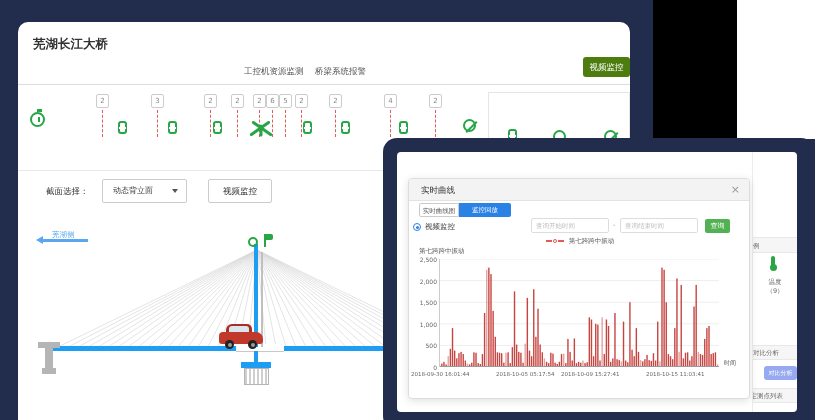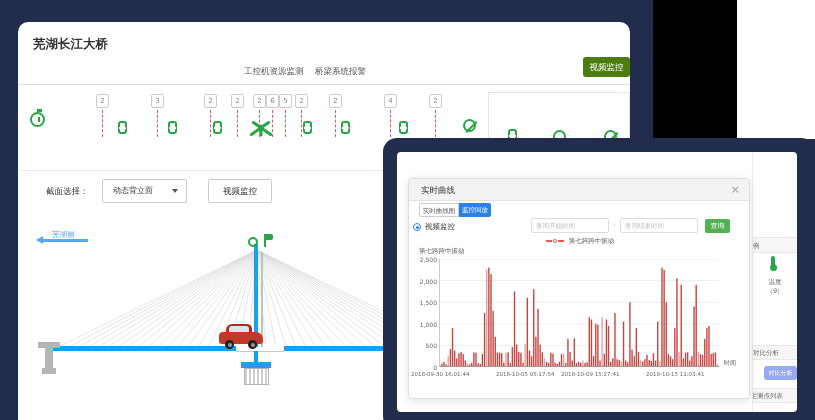--- a/index.html
+++ b/index.html
@@ -79,21 +79,21 @@
   .thermo-bulb{position:absolute;left:372.5px;top:112px;width:7px;height:7px;background:#27a547;border-radius:50%;}
   .sp-text{position:absolute;left:356px;width:44px;text-align:center;font-size:6.5px;color:#666;}
   .cmp-btn{position:absolute;left:367px;top:214px;width:33px;height:14px;background:#97a9f0;border-radius:3px;color:#fff;font-size:6px;line-height:14px;text-align:center;overflow:hidden;white-space:nowrap;cursor:pointer;}
 
   .dlg{position:absolute;left:11px;top:26px;width:342px;height:221px;background:#fff;border:1px solid #ddd;border-radius:4px;box-shadow:0 2px 8px rgba(0,0,0,.12);}
   .dlg-head{position:absolute;left:0;top:0;width:100%;height:22px;background:#f3f3f3;border-bottom:1px solid #e3e3e3;border-radius:4px 4px 0 0;}
   .dlg-title{position:absolute;left:12px;top:6px;font-size:8.5px;color:#333;}
   .dlg-close{position:absolute;right:9px;top:4px;font-size:11px;color:#999;cursor:pointer;}
   .tabbtn{position:absolute;top:24px;height:14px;font-size:6.5px;line-height:14px;text-align:center;cursor:pointer;}
   .tabbtn.plain{left:10px;width:40px;border:1px solid #ccc;border-radius:2px 0 0 2px;color:#555;background:#fff;}
-  .tabbtn.blue{left:50px;width:32px;background:#2a82e4;color:#fff;border-radius:0 2px 2px 0;}
+  .tabbtn.blue{left:50px;width:52px;background:#2a82e4;color:#fff;border-radius:0 2px 2px 0;}
   .radio{position:absolute;left:4px;top:44px;width:8px;height:8px;border:1px solid #2a82e4;border-radius:50%;}
   .radio::after{content:"";position:absolute;left:1.5px;top:1.5px;width:3.5px;height:3.5px;background:#2a82e4;border-radius:50%;}
   .radio-label{position:absolute;left:16px;top:43px;font-size:7.5px;color:#333;}
   .dt-input{position:absolute;top:39px;width:78px;height:15px;border:1px solid #ddd;border-radius:2px;font-size:6.5px;color:#333;padding:0 4px;outline:none;}
   .dt-input::placeholder{color:#bbb;}
   .range-sep{position:absolute;left:204px;top:42px;font-size:7px;color:#999;}
   .q-btn{position:absolute;left:296px;top:40px;width:25px;height:14px;background:#52b153;border-radius:2px;color:#fff;font-size:7px;line-height:14px;text-align:center;cursor:pointer;}
   .lg-row{position:absolute;left:0;top:58px;width:342px;text-align:center;font-size:6.5px;color:#555;}
   .lg-dash{display:inline-block;width:6px;height:1.5px;background:#e25b56;vertical-align:middle;}
   .lg-circ{display:inline-block;width:4px;height:4px;border:1.5px solid #e25b56;border-radius:50%;vertical-align:middle;margin:0 1px;}

